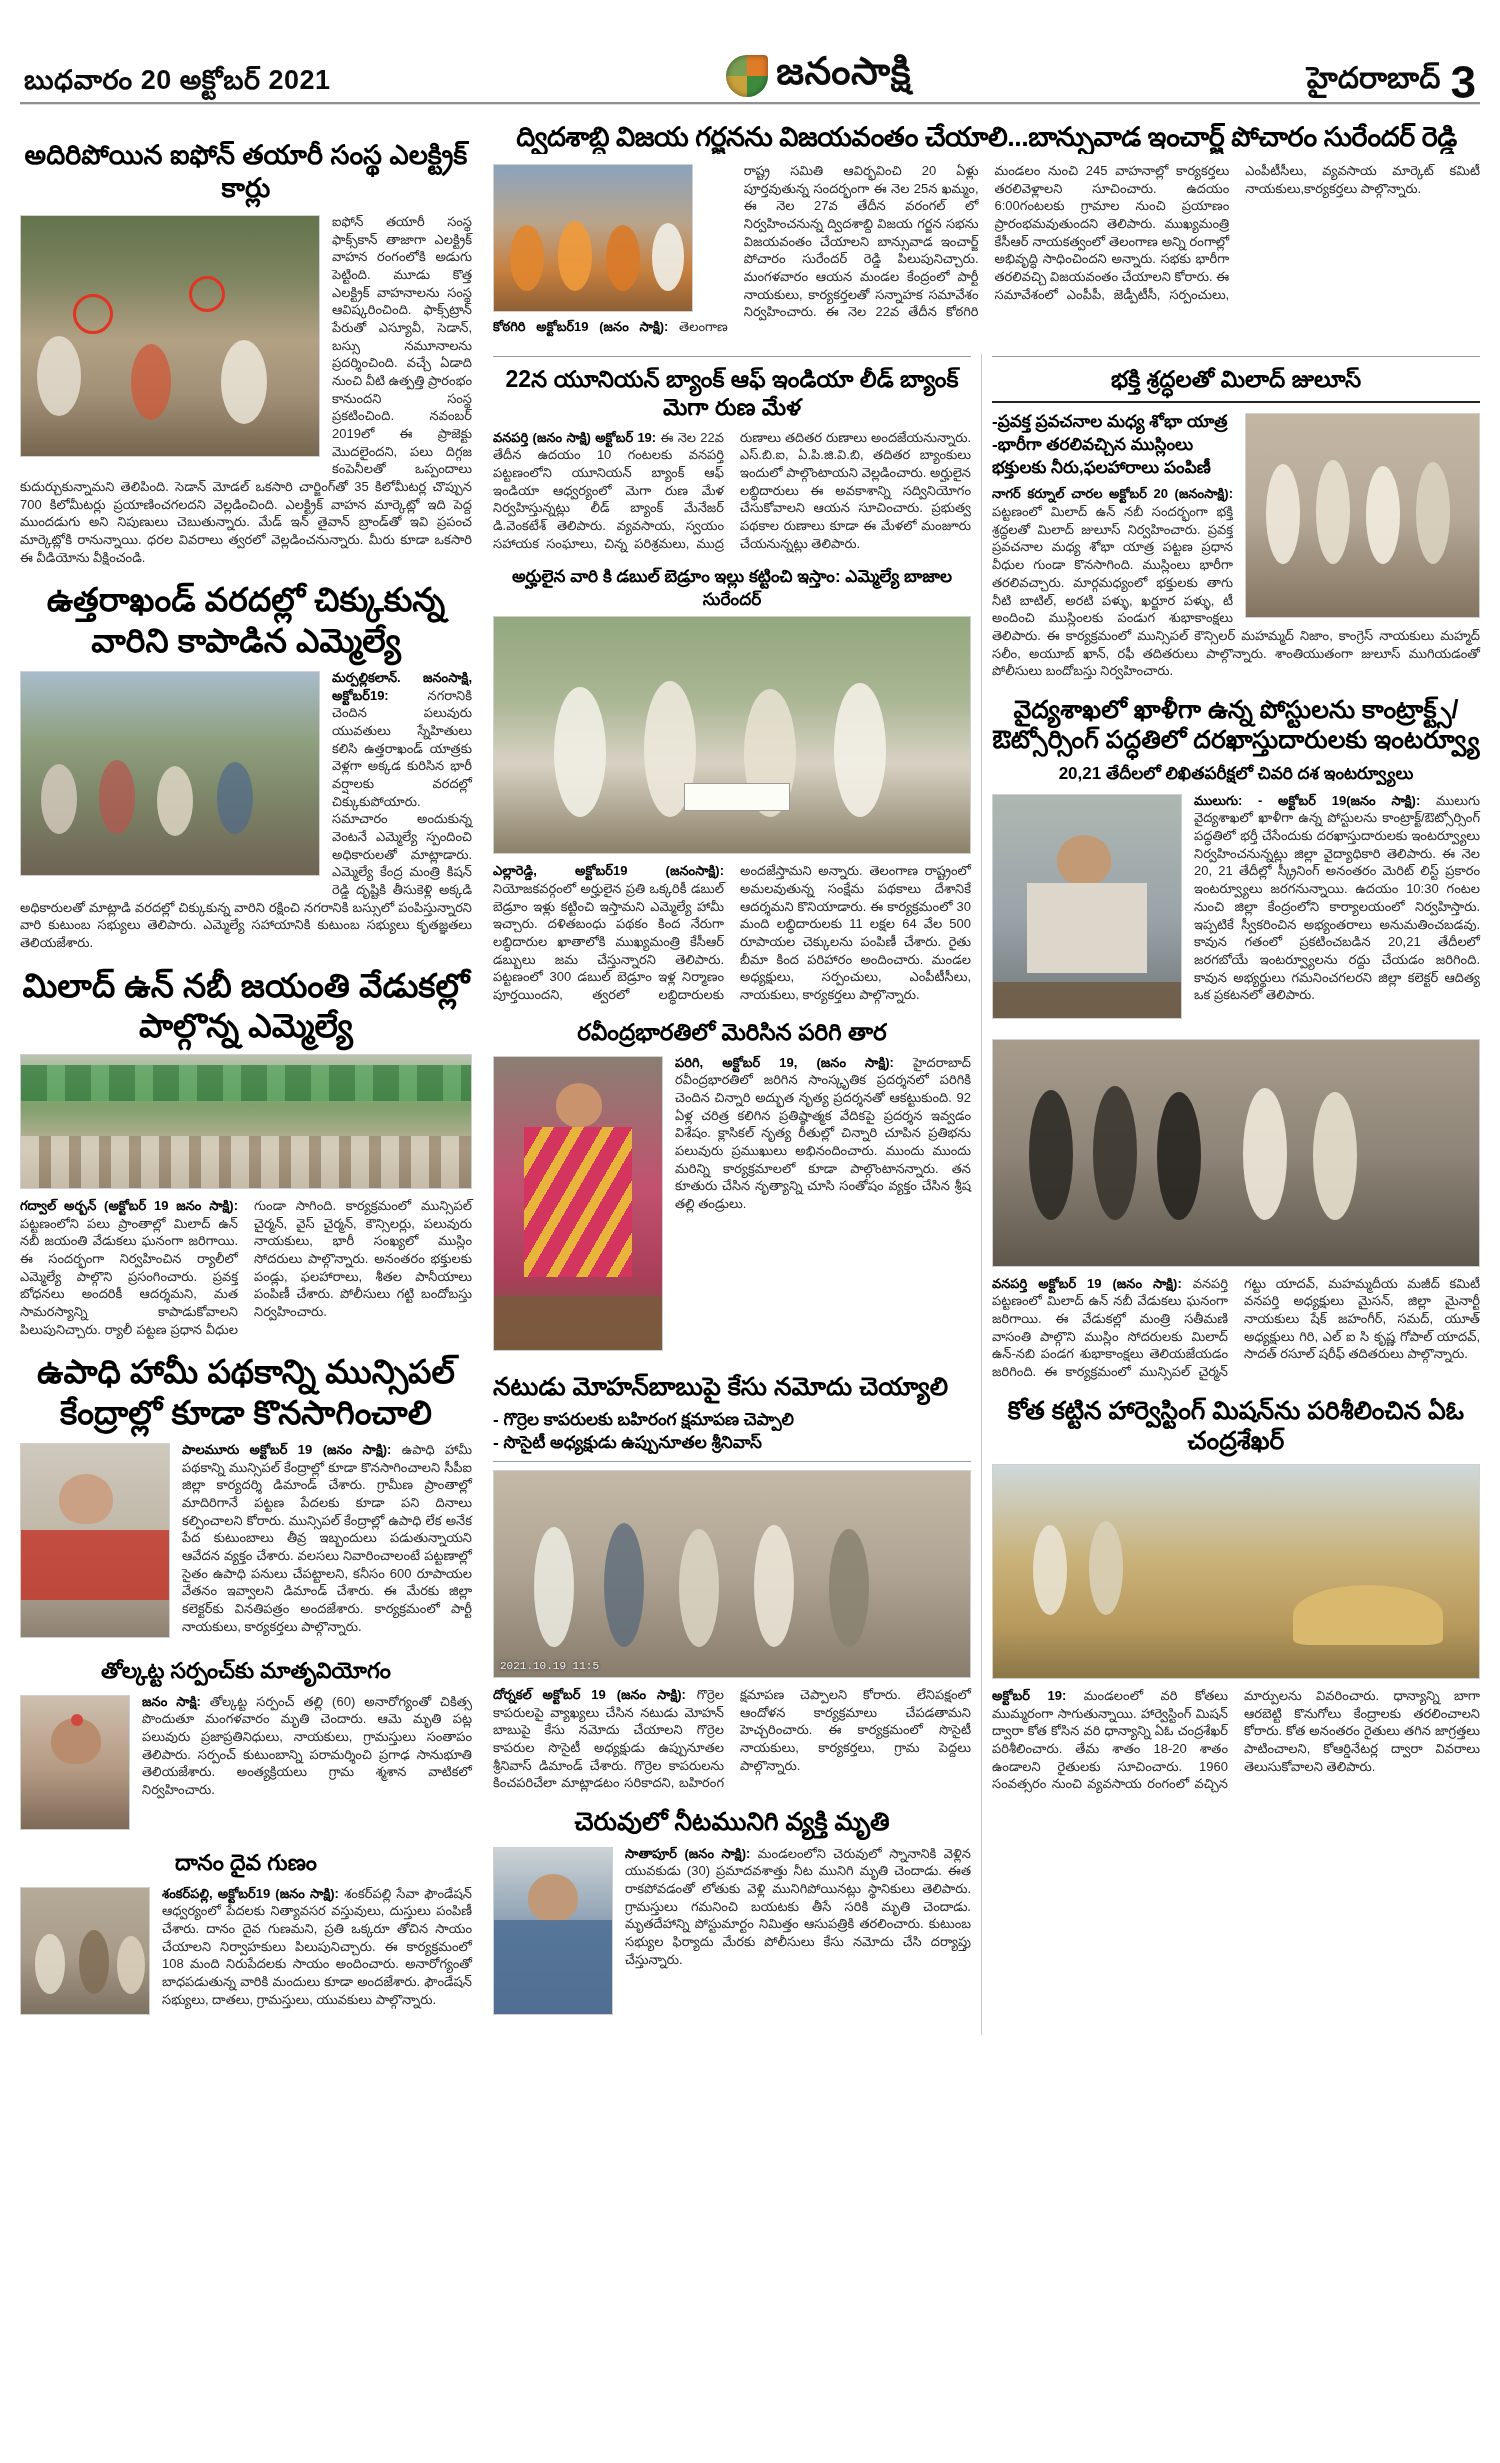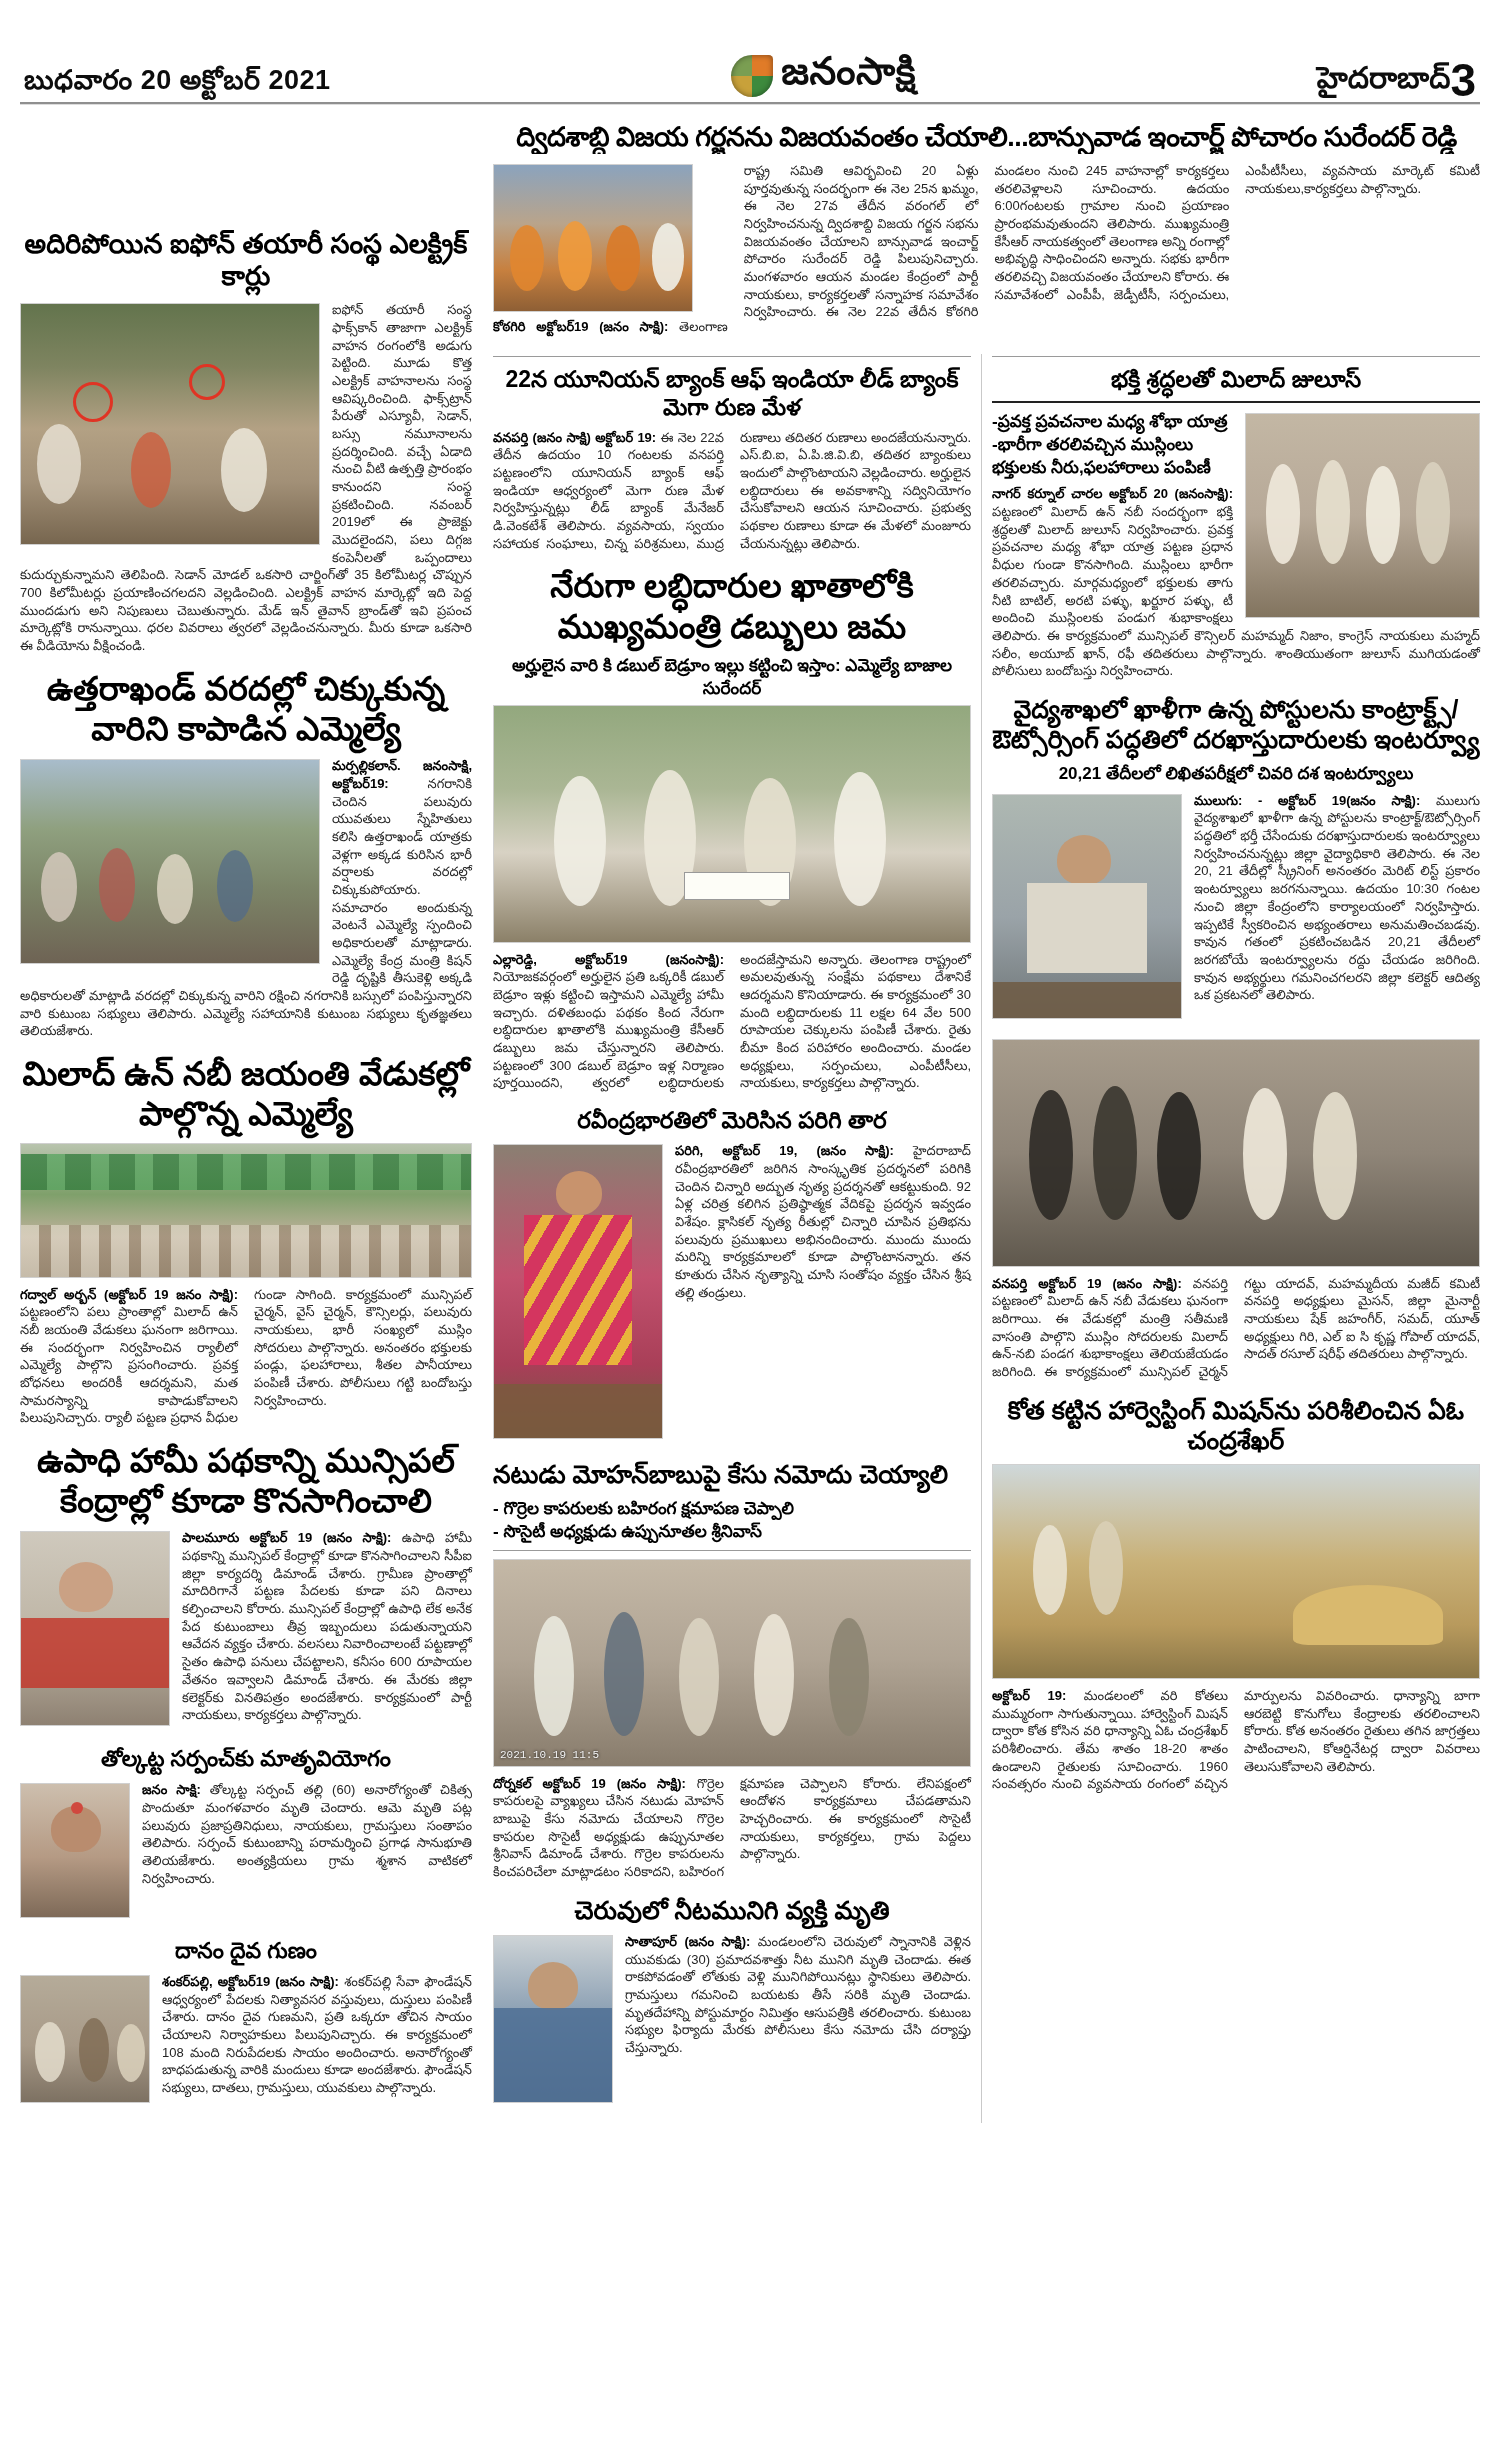--- a/index.html
+++ b/index.html
@@ -7,21 +7,21 @@
         font-family:"Liberation Sans","DejaVu Sans",sans-serif;color:#1c1c1c;overflow:hidden;box-sizing:border-box;
         padding:0 20px;}
   
   .masthead-row{display:flex;align-items:flex-end;justify-content:space-between;padding:50px 4px 0;}
   .edition-date{font-size:27px;font-weight:bold;color:#0d0d0d;letter-spacing:.5px;}
   .brand{display:flex;align-items:center;gap:8px;}
   .brand-logo{width:42px;height:42px;border-radius:50% 10% 50% 50%;
       background:conic-gradient(#e07b28 0 90deg,#3d8a3d 90deg 180deg,#c8a13a 180deg 270deg,#7a9e52 270deg 360deg);
       box-shadow:inset 0 0 6px rgba(0,0,0,.45);}
   .brand-name{font-size:38px;font-weight:bold;color:#0d0d0d;letter-spacing:.5px;}
-  .city-wrap{display:flex;}
+  .city-wrap{display:flex;align-items:flex-end;gap:10px;}
   .city-label{font-size:30px;font-weight:bold;color:#0d0d0d;}
   .page-number{font-size:46px;font-weight:bold;line-height:.85;color:#0d0d0d;}
   .header-rule{height:0;border-top:2px solid #8f8f8f;border-bottom:1px solid #dcdcdc;margin:0 0 10px;}
   
   .content{display:flex;align-items:flex-end;gap:0;}
   .vdiv{width:1px;background:#c9c9c9;margin:4px 10px 0;flex:0 0 1px;}
   .col-left{width:452px;flex:0 0 452px;}
   .col-mr{flex:1;display:flex;flex-direction:column;min-width:0;}
   .mr-row{display:flex;align-items:stretch;min-width:0;}
   .col-mid{width:478px;flex:0 0 478px;min-width:0;}
@@ -192,21 +192,20 @@
           <article>
             <div class="thin-rule"></div>
             <div class="hl h-lg">22న యూనియన్ బ్యాంక్ ఆఫ్ ఇండియా లీడ్ బ్యాంక్ మెగా రుణ మేళ</div>
             <div class="bodytxt cols-2">
               <span class="dateline">వనపర్తి (జనం సాక్షి) అక్టోబర్ 19:</span>
               <span>ఈ నెల 22వ తేదీన ఉదయం 10 గంటలకు వనపర్తి పట్టణంలోని యూనియన్ బ్యాంక్ ఆఫ్ ఇండియా ఆధ్వర్యంలో మెగా రుణ మేళ నిర్వహిస్తున్నట్లు లీడ్ బ్యాంక్ మేనేజర్ డి.వెంకటేశ్ తెలిపారు. వ్యవసాయ, స్వయం సహాయక సంఘాలు, చిన్న పరిశ్రమలు, ముద్ర రుణాలు తదితర రుణాలు అందజేయనున్నారు. ఎస్.బి.ఐ, ఏ.పి.జి.వి.బి, తదితర బ్యాంకులు ఇందులో పాల్గొంటాయని వెల్లడించారు. అర్హులైన లబ్ధిదారులు ఈ అవకాశాన్ని సద్వినియోగం చేసుకోవాలని ఆయన సూచించారు. ప్రభుత్వ పథకాల రుణాలు కూడా ఈ మేళలో మంజూరు చేయనున్నట్లు తెలిపారు.</span>
             </div>
           </article>
 
           <article>
-            <div class="hl h-xl">నేరుగా లబ్ధిదారుల ఖాతాలోకి ముఖ్యమంత్రి డబ్బులు జమ</div>
             <div class="subhead center">అర్హులైన వారి కి డబుల్ బెడ్రూం ఇల్లు కట్టించి ఇస్తాం: ఎమ్మెల్యే బాజాల సురేందర్</div>
             <div class="photo full ph-neruga" style="height:238px;">
               <span class="blob" style="left:60px;top:70px;width:52px;height:130px;background:#f1eee4;opacity:.9;"></span>
               <span class="blob" style="left:150px;top:64px;width:52px;height:136px;background:#ece8da;opacity:.9;"></span>
               <span class="blob" style="left:250px;top:72px;width:52px;height:128px;background:#e6e0cf;opacity:.9;"></span>
               <span class="blob" style="left:340px;top:66px;width:52px;height:134px;background:#f3f0e6;opacity:.9;"></span>
               <span class="strip" style="top:166px;left:190px;right:180px;height:26px;background:#fdfdf7;border:1px solid #999;"></span>
             </div>
             <div class="bodytxt cols-2">
               <span class="dateline">ఎల్లారెడ్డి, అక్టోబర్19 (జనంసాక్షి):</span>

